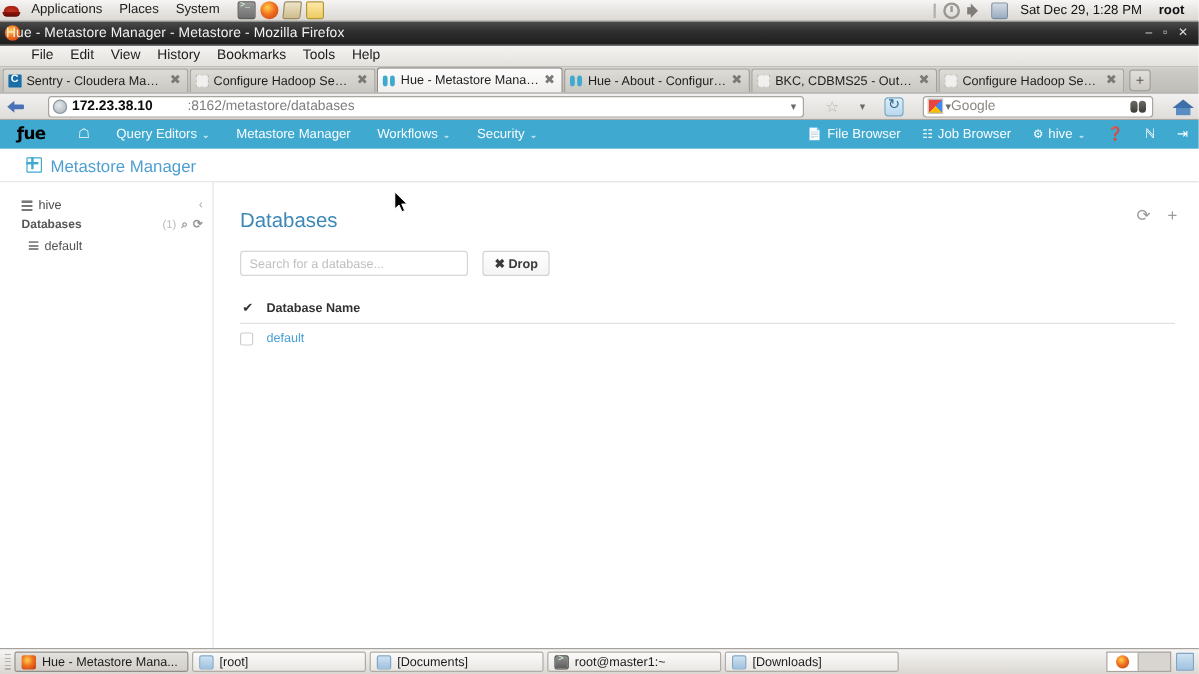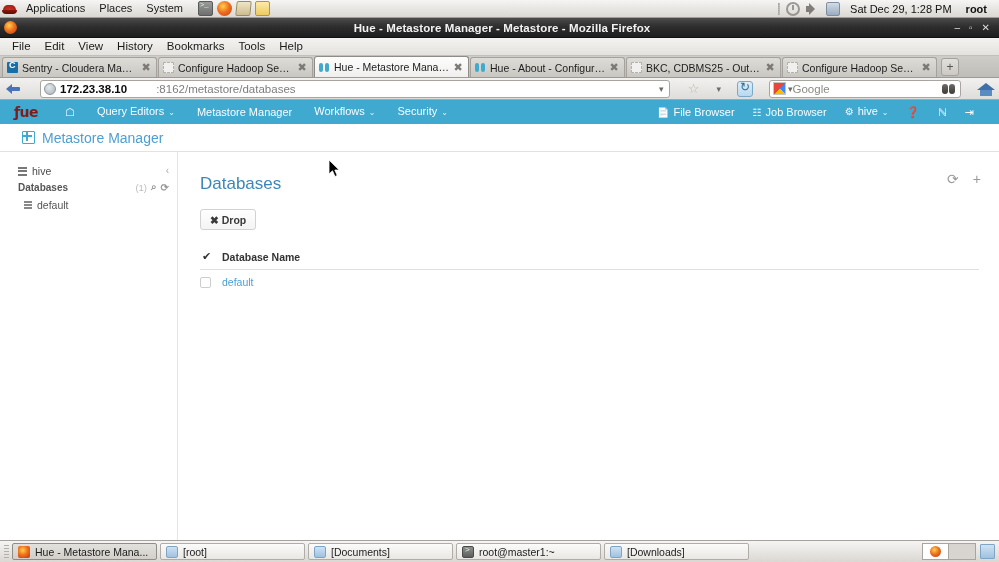--- a/index.html
+++ b/index.html
@@ -69,33 +69,33 @@
     height: 20px; width:999px;
     background: linear-gradient(to bottom, #4b4b4b 0%, #2e2e2e 45%, #1e1e1e 100%);
     display:flex; align-items:center; position:relative;
     border-bottom:1px solid #111;
   }
   #ff-titlebar .tb-ico {
     width:13px;height:13px;margin-left:4px;border-radius:50%;
     background: radial-gradient(circle at 40% 35%, #ffd24a 0%, #f07020 45%, #b8390f 100%);
   }
   #ff-title {
-    position:absolute; left:5px; right:0; text-align:center;
-    font-size:11.5px; font-weight:bold; color:#f2f2f2;
+    position:absolute; left:5px; right:0; text-align:left;
+    font-size:11.5px; font-weight:normal; color:#f2f2f2;
     letter-spacing:.1px;
   }
   .tb-btns { margin-left:auto; display:flex; gap:9px; padding-right:9px; z-index:2;}
   .tb-btn { color:#dcdcdc; font-size:10px; line-height:10px; font-family:"Liberation Sans",sans-serif; cursor:default;}
 
   
   #ff-menubar {
     height:18px; width:999px;
     background: linear-gradient(to bottom,#f4f3f1,#e4e2de);
     border-bottom:1px solid #c3c0bb;
-    display:flex; align-items:center; padding-left:5px;
+    display:flex; align-items:center; padding-left:19px;
     font-size:11.5px; color:#1b1b1b;
   }
   #ff-menubar .mi { padding:0 7px; line-height:17px; }
 
   
   #ff-tabbar {
     height:22px; width:999px;
     background: linear-gradient(to bottom,#cfcdc8,#bfbdb8);
     border-bottom:1px solid #9d9a95;
     display:flex; align-items:flex-end; padding-left:2px;
@@ -216,30 +216,30 @@
   }
 
   
   #hue-navbar {
     height:24px; width:999px;
     background:#3fa9d0;
     display:flex; align-items:center;
     font-size:11px; color:#ffffff;
   }
   #hue-logo {
-    font-size:14px; font-weight:bold; color:#7f1d1d;
+    font-size:14px; font-weight:bold; color:#000000;
     padding:0 16px 0 14px; letter-spacing:-.5px;
     font-family:"DejaVu Sans", sans-serif;
   }
   .hue-item {
     padding:0 11px; line-height:24px; white-space:nowrap;
     color:#ffffff; opacity:.97;
   }
   .hue-item .car{ font-size:8px; margin-left:4px; opacity:.9;}
-  .hue-right{ margin-left:auto; display:flex; align-items:center; padding-right:16px;}
+  .hue-right{ margin-left:auto; display:flex; align-items:center; padding-right:0;}
   .hue-right .hue-item{ padding:0 9px; }
   .hi-ico{ margin-right:4px; font-size:10px; }
 
   
   #page-header {
     height:28px;width:999px;background:#ffffff;
     border-bottom:1px solid #e2e2e2;
     display:flex;align-items:center;padding-left:22px;
   }
   #page-header .grid-ico{
@@ -535,20 +535,21 @@
 
   <div id="main">
     <div class="main-tools">
       <span class="tool-ico">⟳</span>
       <span class="tool-ico">+</span>
     </div>
 
     <h2>Databases</h2>
 
     <div class="controls-row">
+      <input id="db-search" type="text" placeholder="Search for a database..." style="">
       <button id="drop-btn">✖ Drop</button>
     </div>
 
     <div class="tbl-head">
       <span class="ck-on">✔</span>
       <span class="col">Database Name</span>
     </div>
 
     <div class="tbl-row">
       <span class="ck"></span>

